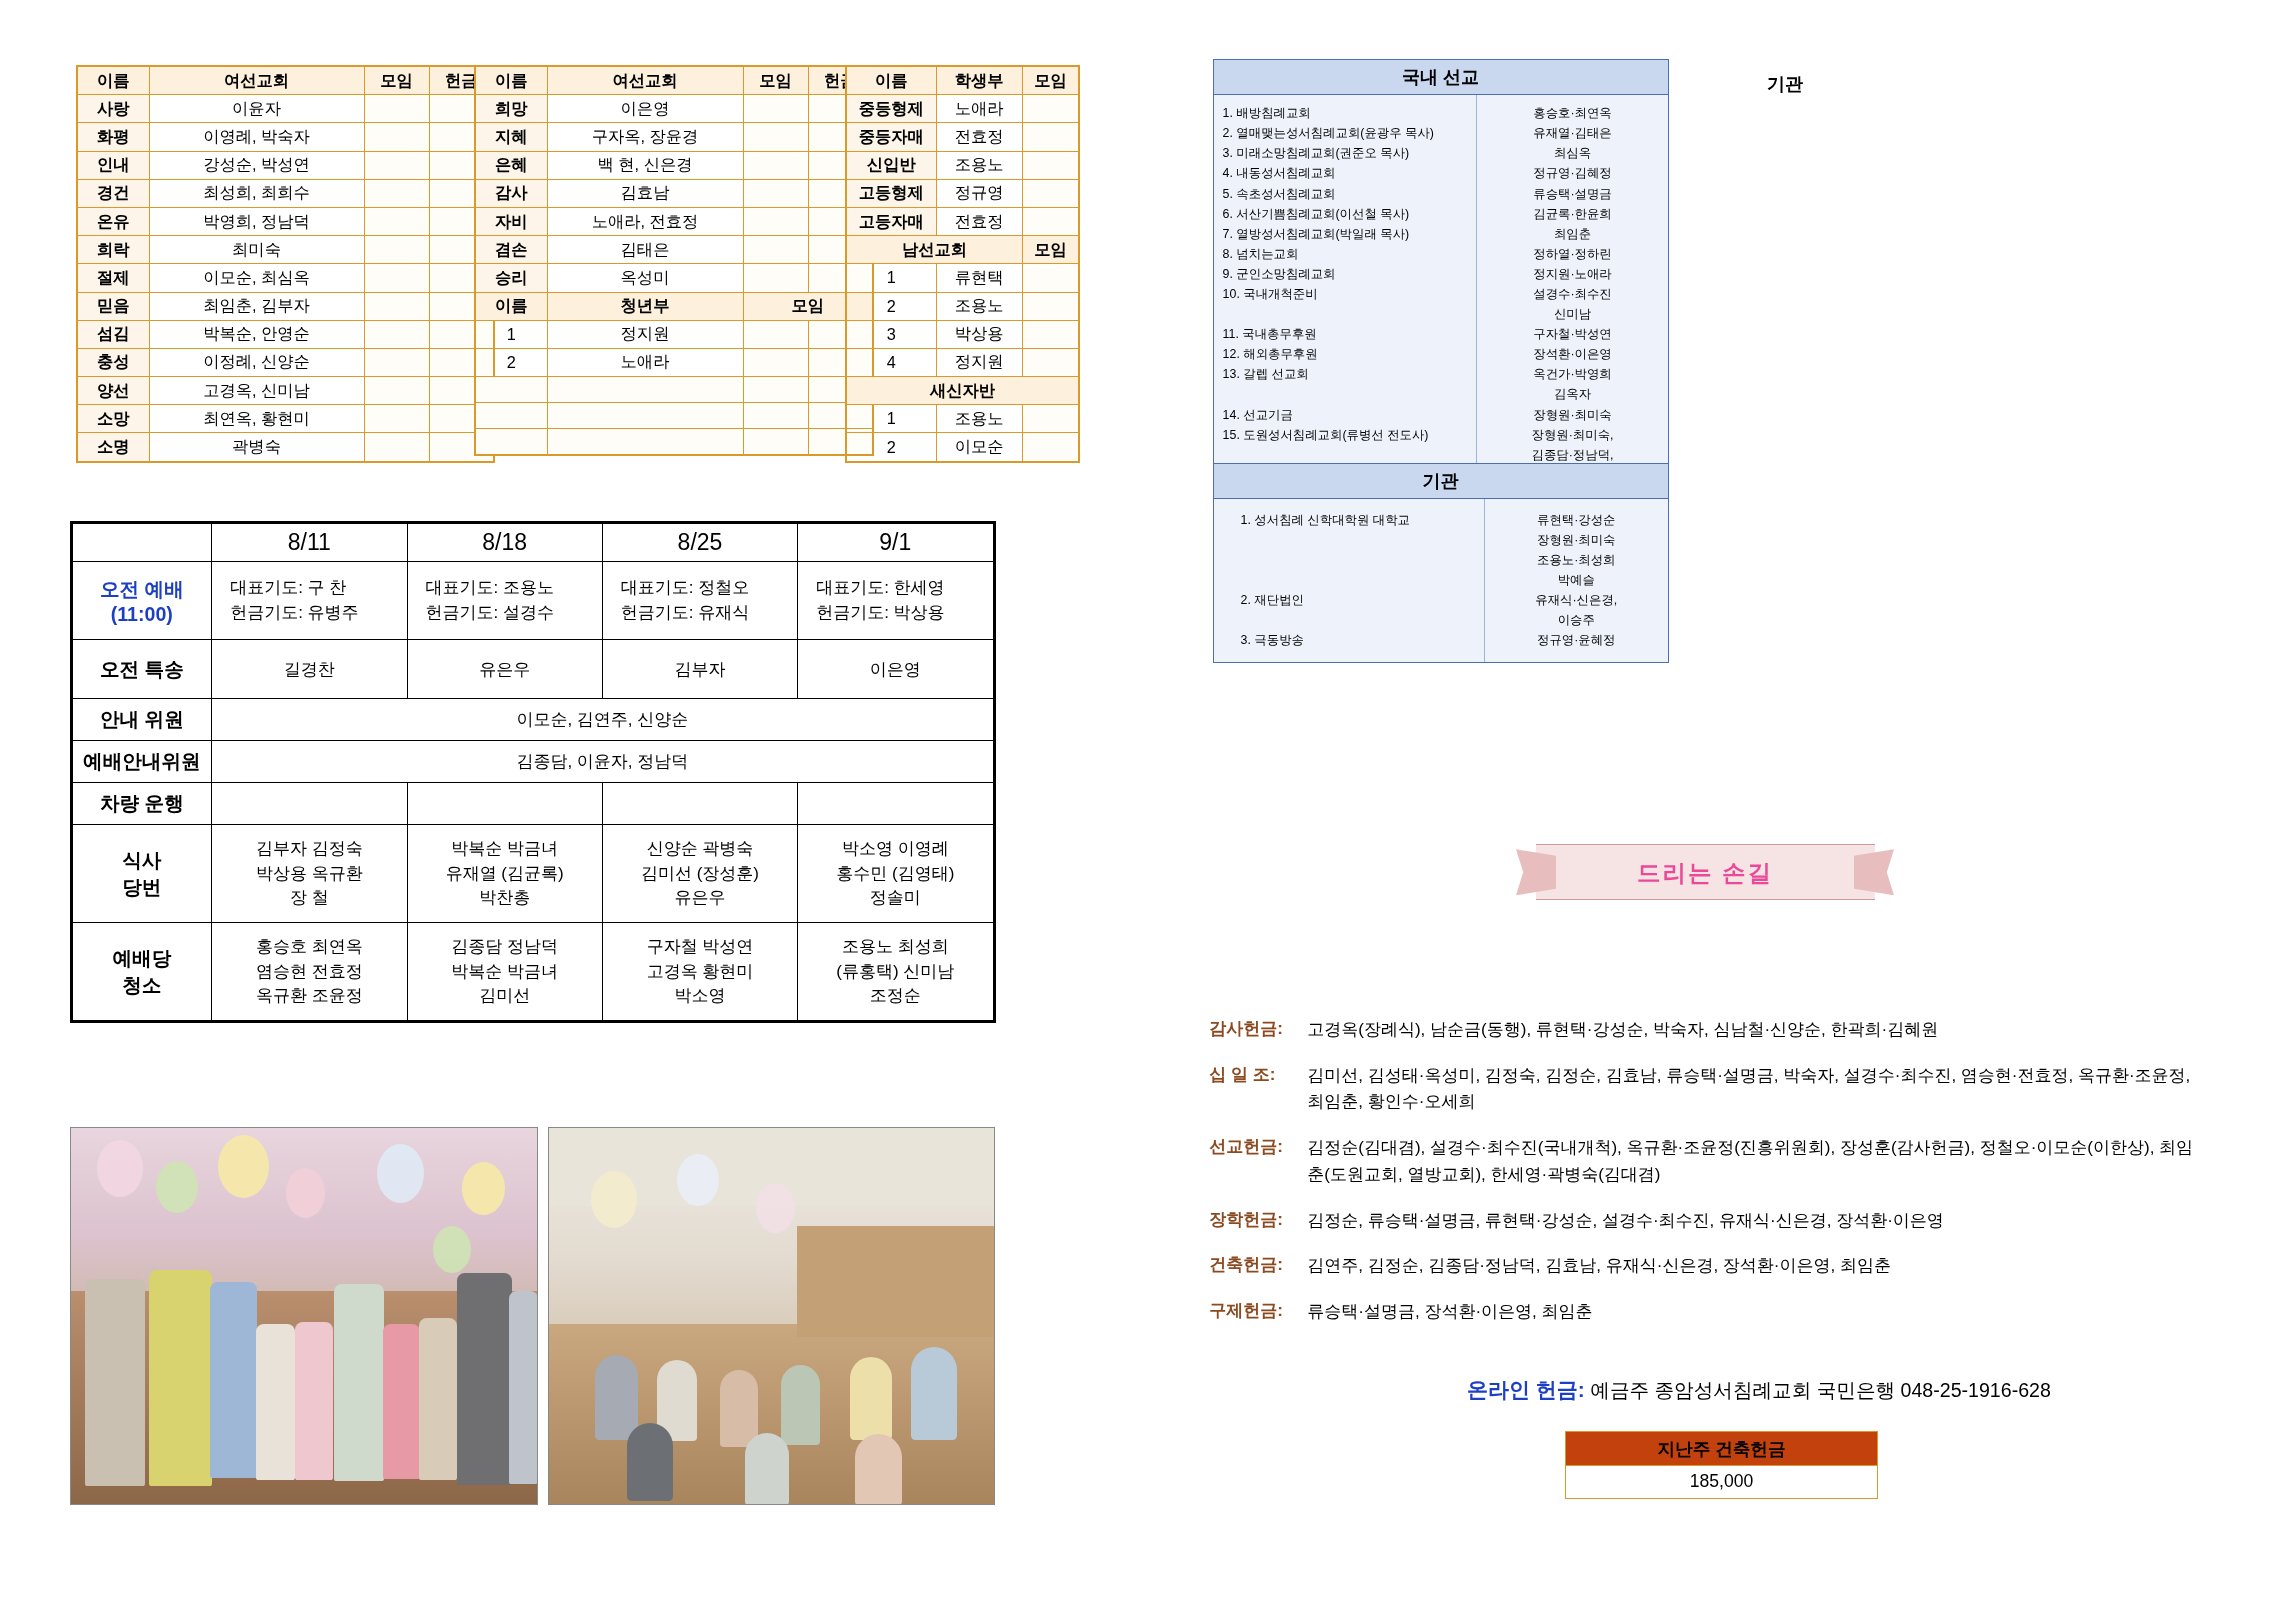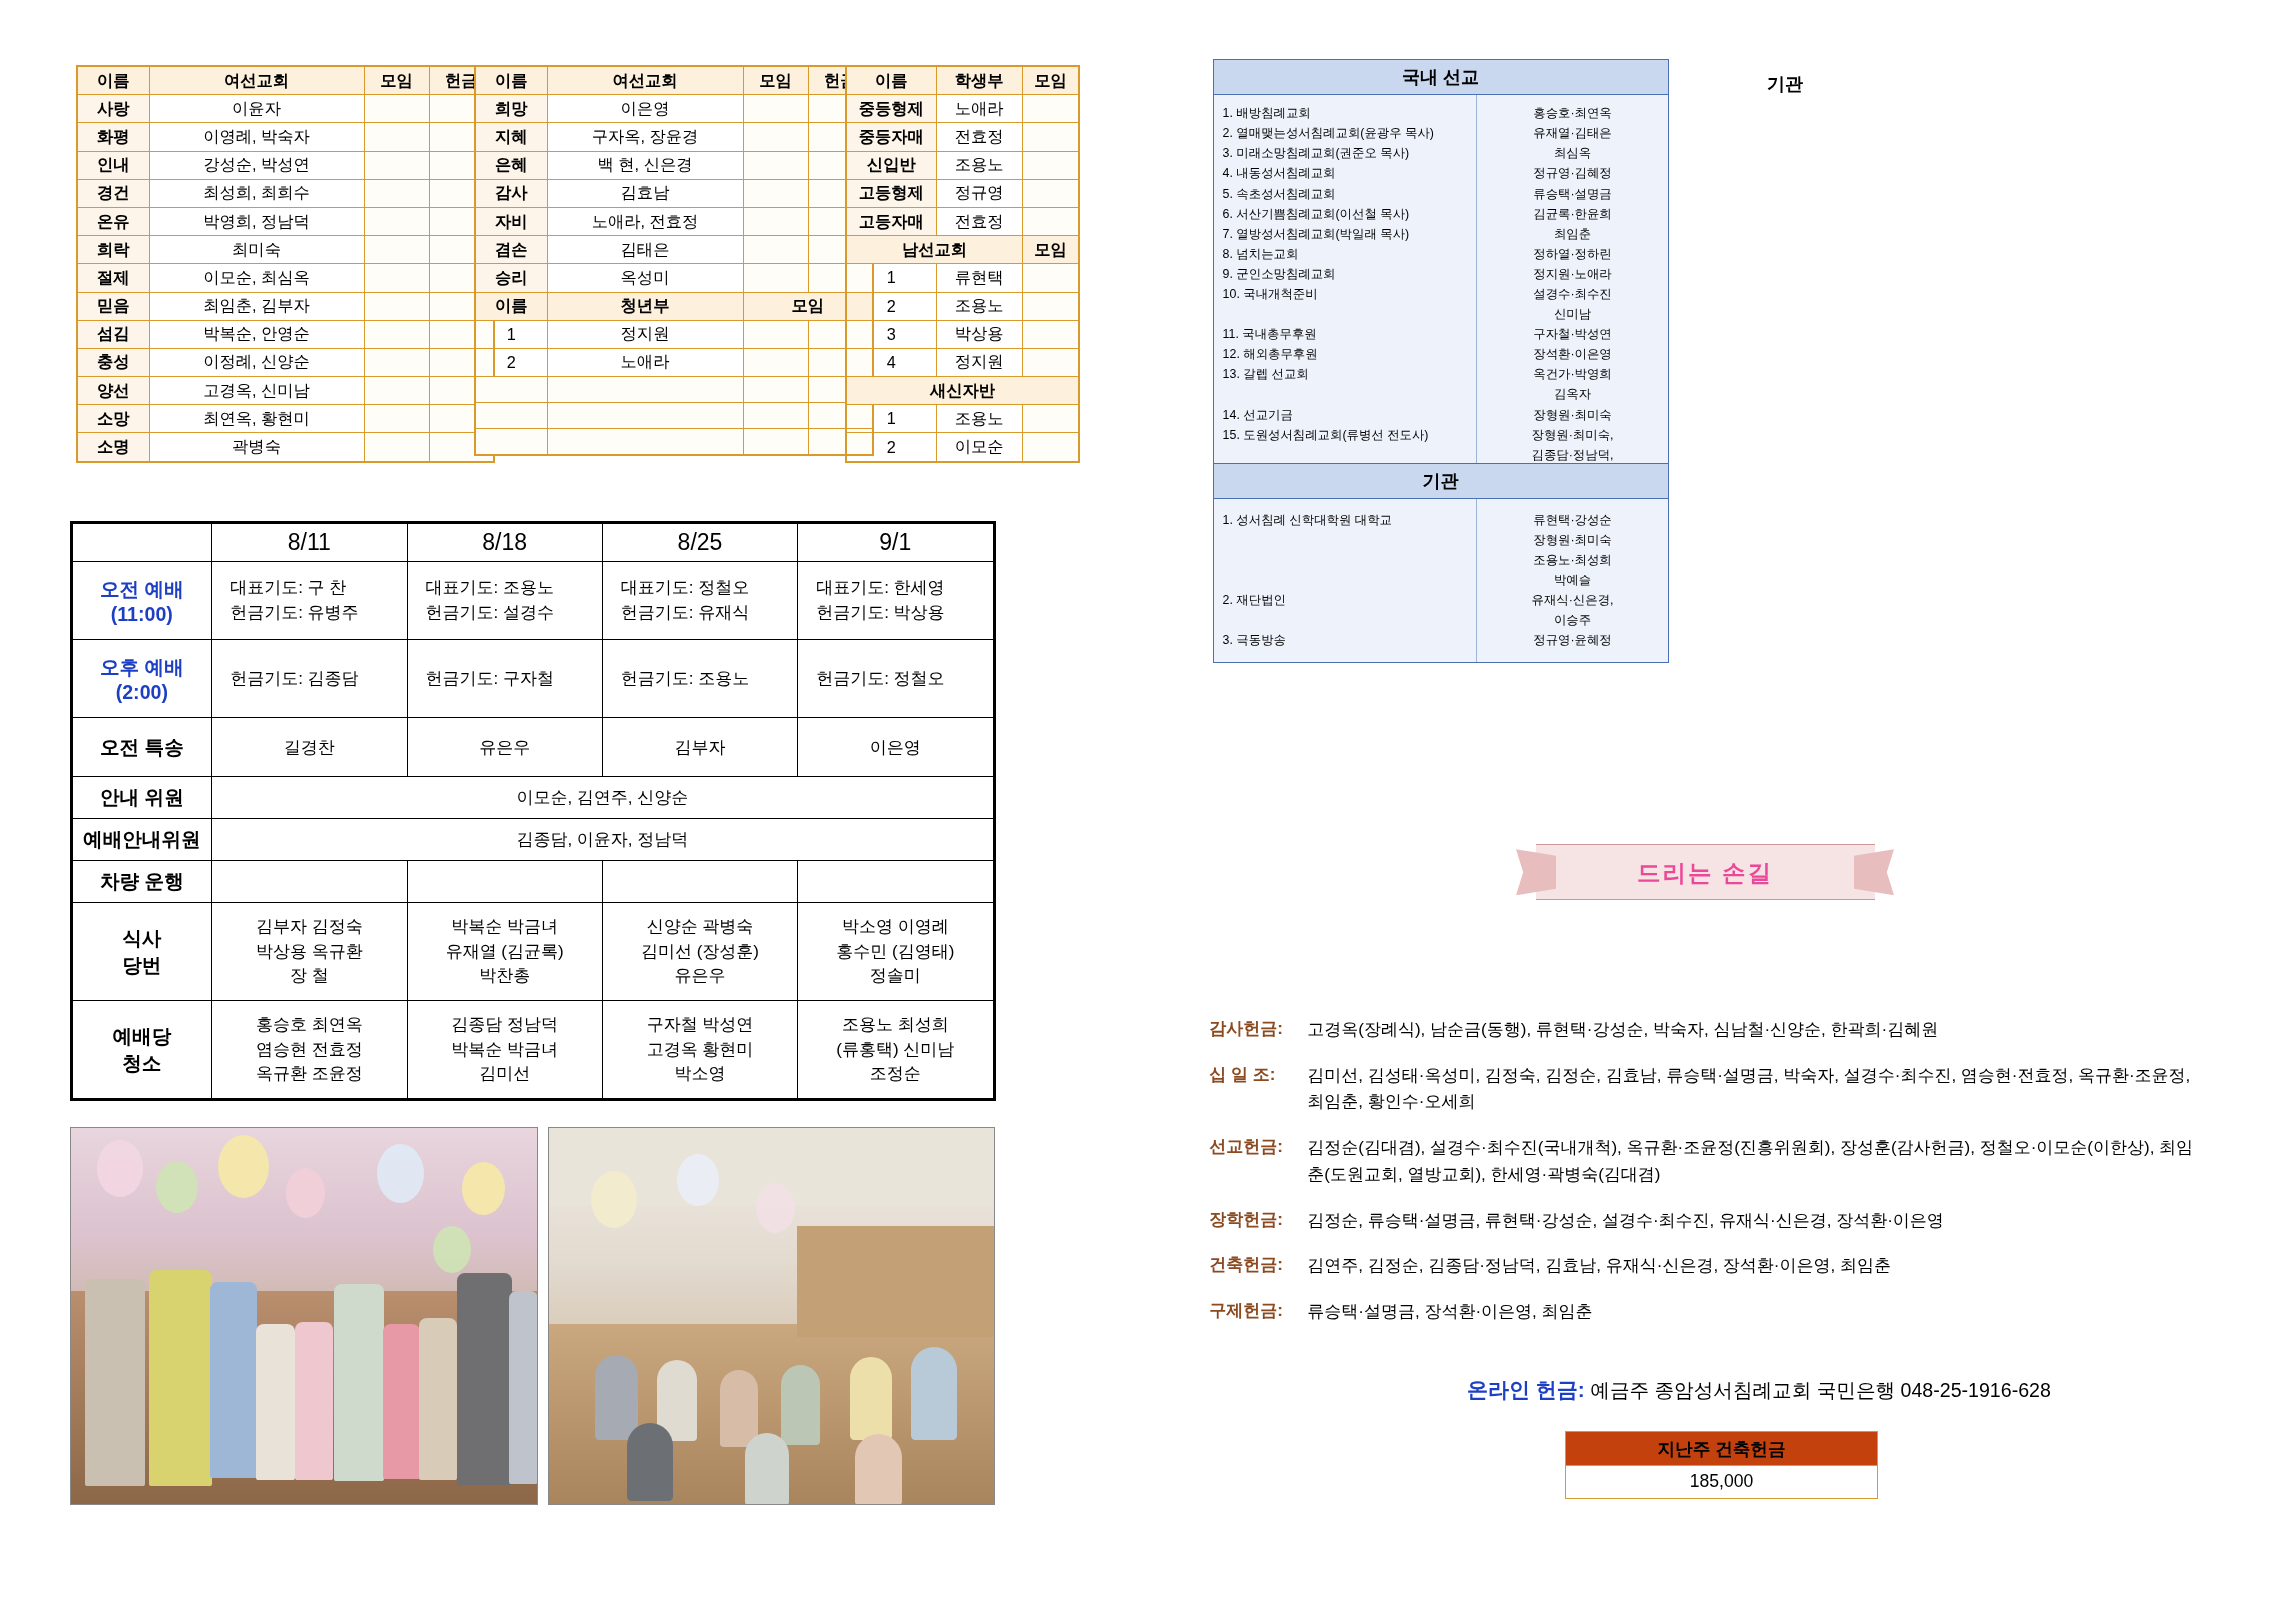--- a/index.html
+++ b/index.html
@@ -81,21 +81,21 @@
     text-align:center; font-weight:bold; font-size:18px; padding:5.2px 0; color:#000;
   }
   .mission-body { display:flex; background:#eef3fb; }
   .mission-left { width:264px; padding:7.8px 6.5px 9px 9px; }
   .mission-right { width:192px; padding:7.8px 6.5px 9px 6.5px; border-left:0.7px solid #9db4d8; }
   .mission-left div, .mission-right div { font-size:12.4px; line-height:1.62; white-space:nowrap; }
   .mission-right div { text-align:center; }
 
   .org-box { position:absolute; left:19.6px; top:404px; width:456px; border:1.3px solid #4a6fb5; }
   .org-body { display:flex; background:#eef3fb; min-height:163px; }
-  .org-left { width:264px; padding:10.4px 6.5px 10.4px 9px; }
+  .org-left { width:264px; padding:10.4px 6.5px 10.4px 9px;margin-left:18px; }
   .org-right { width:192px; padding:10.4px 6.5px 10.4px 6.5px; border-left:0.7px solid #9db4d8; }
   .org-left div, .org-right div { font-size:12.4px; line-height:1.62; white-space:nowrap; }
   .org-right div { text-align:center; }
 
   .org-label-top { position:absolute; left:574px; top:13px; font-size:18px; font-weight:bold; }
 
   
   .ribbon-wrap { position:absolute; left:323px; top:776px; width:378px; height:78px; }
   .ribbon-bg { position:absolute; left:19.6px; top:9px; width:339px; height:56px; background:#f6e4e4; border-top:1.3px solid #c99; border-bottom:1.3px solid #c99; }
   .ribbon-l { position:absolute; left:0; top:14.3px; width:40px; height:46px; background:#e7bdbd;
@@ -395,30 +395,20 @@
           <td class="left-pad multi" style="white-space:pre-line">대표기도: 구  찬
 헌금기도: 유병주</td>
           <td class="left-pad multi" style="white-space:pre-line">대표기도: 조용노
 헌금기도: 설경수</td>
           <td class="left-pad multi" style="white-space:pre-line">대표기도: 정철오
 헌금기도: 유재식</td>
           <td class="left-pad multi" style="white-space:pre-line">대표기도: 한세영
 헌금기도: 박상용</td>
         </tr>
 
-        <tr class="tall">
-          <td class="rowlab rowlab-blue">
-            <div>오후 예배</div>
-            <div>(2:00)</div>
-          </td>
-          <td class="left-pad">헌금기도: 김종담</td>
-          <td class="left-pad">헌금기도: 구자철</td>
-          <td class="left-pad">헌금기도: 조용노</td>
-          <td class="left-pad">헌금기도: 정철오</td>
-        </tr>
 
         <tr style="height:59px">
           <td class="rowlab">오전 특송</td>
           <td>길경찬</td>
           <td>유은우</td>
           <td>김부자</td>
           <td>이은영</td>
         </tr>
 
         <tr style="height:42px">

